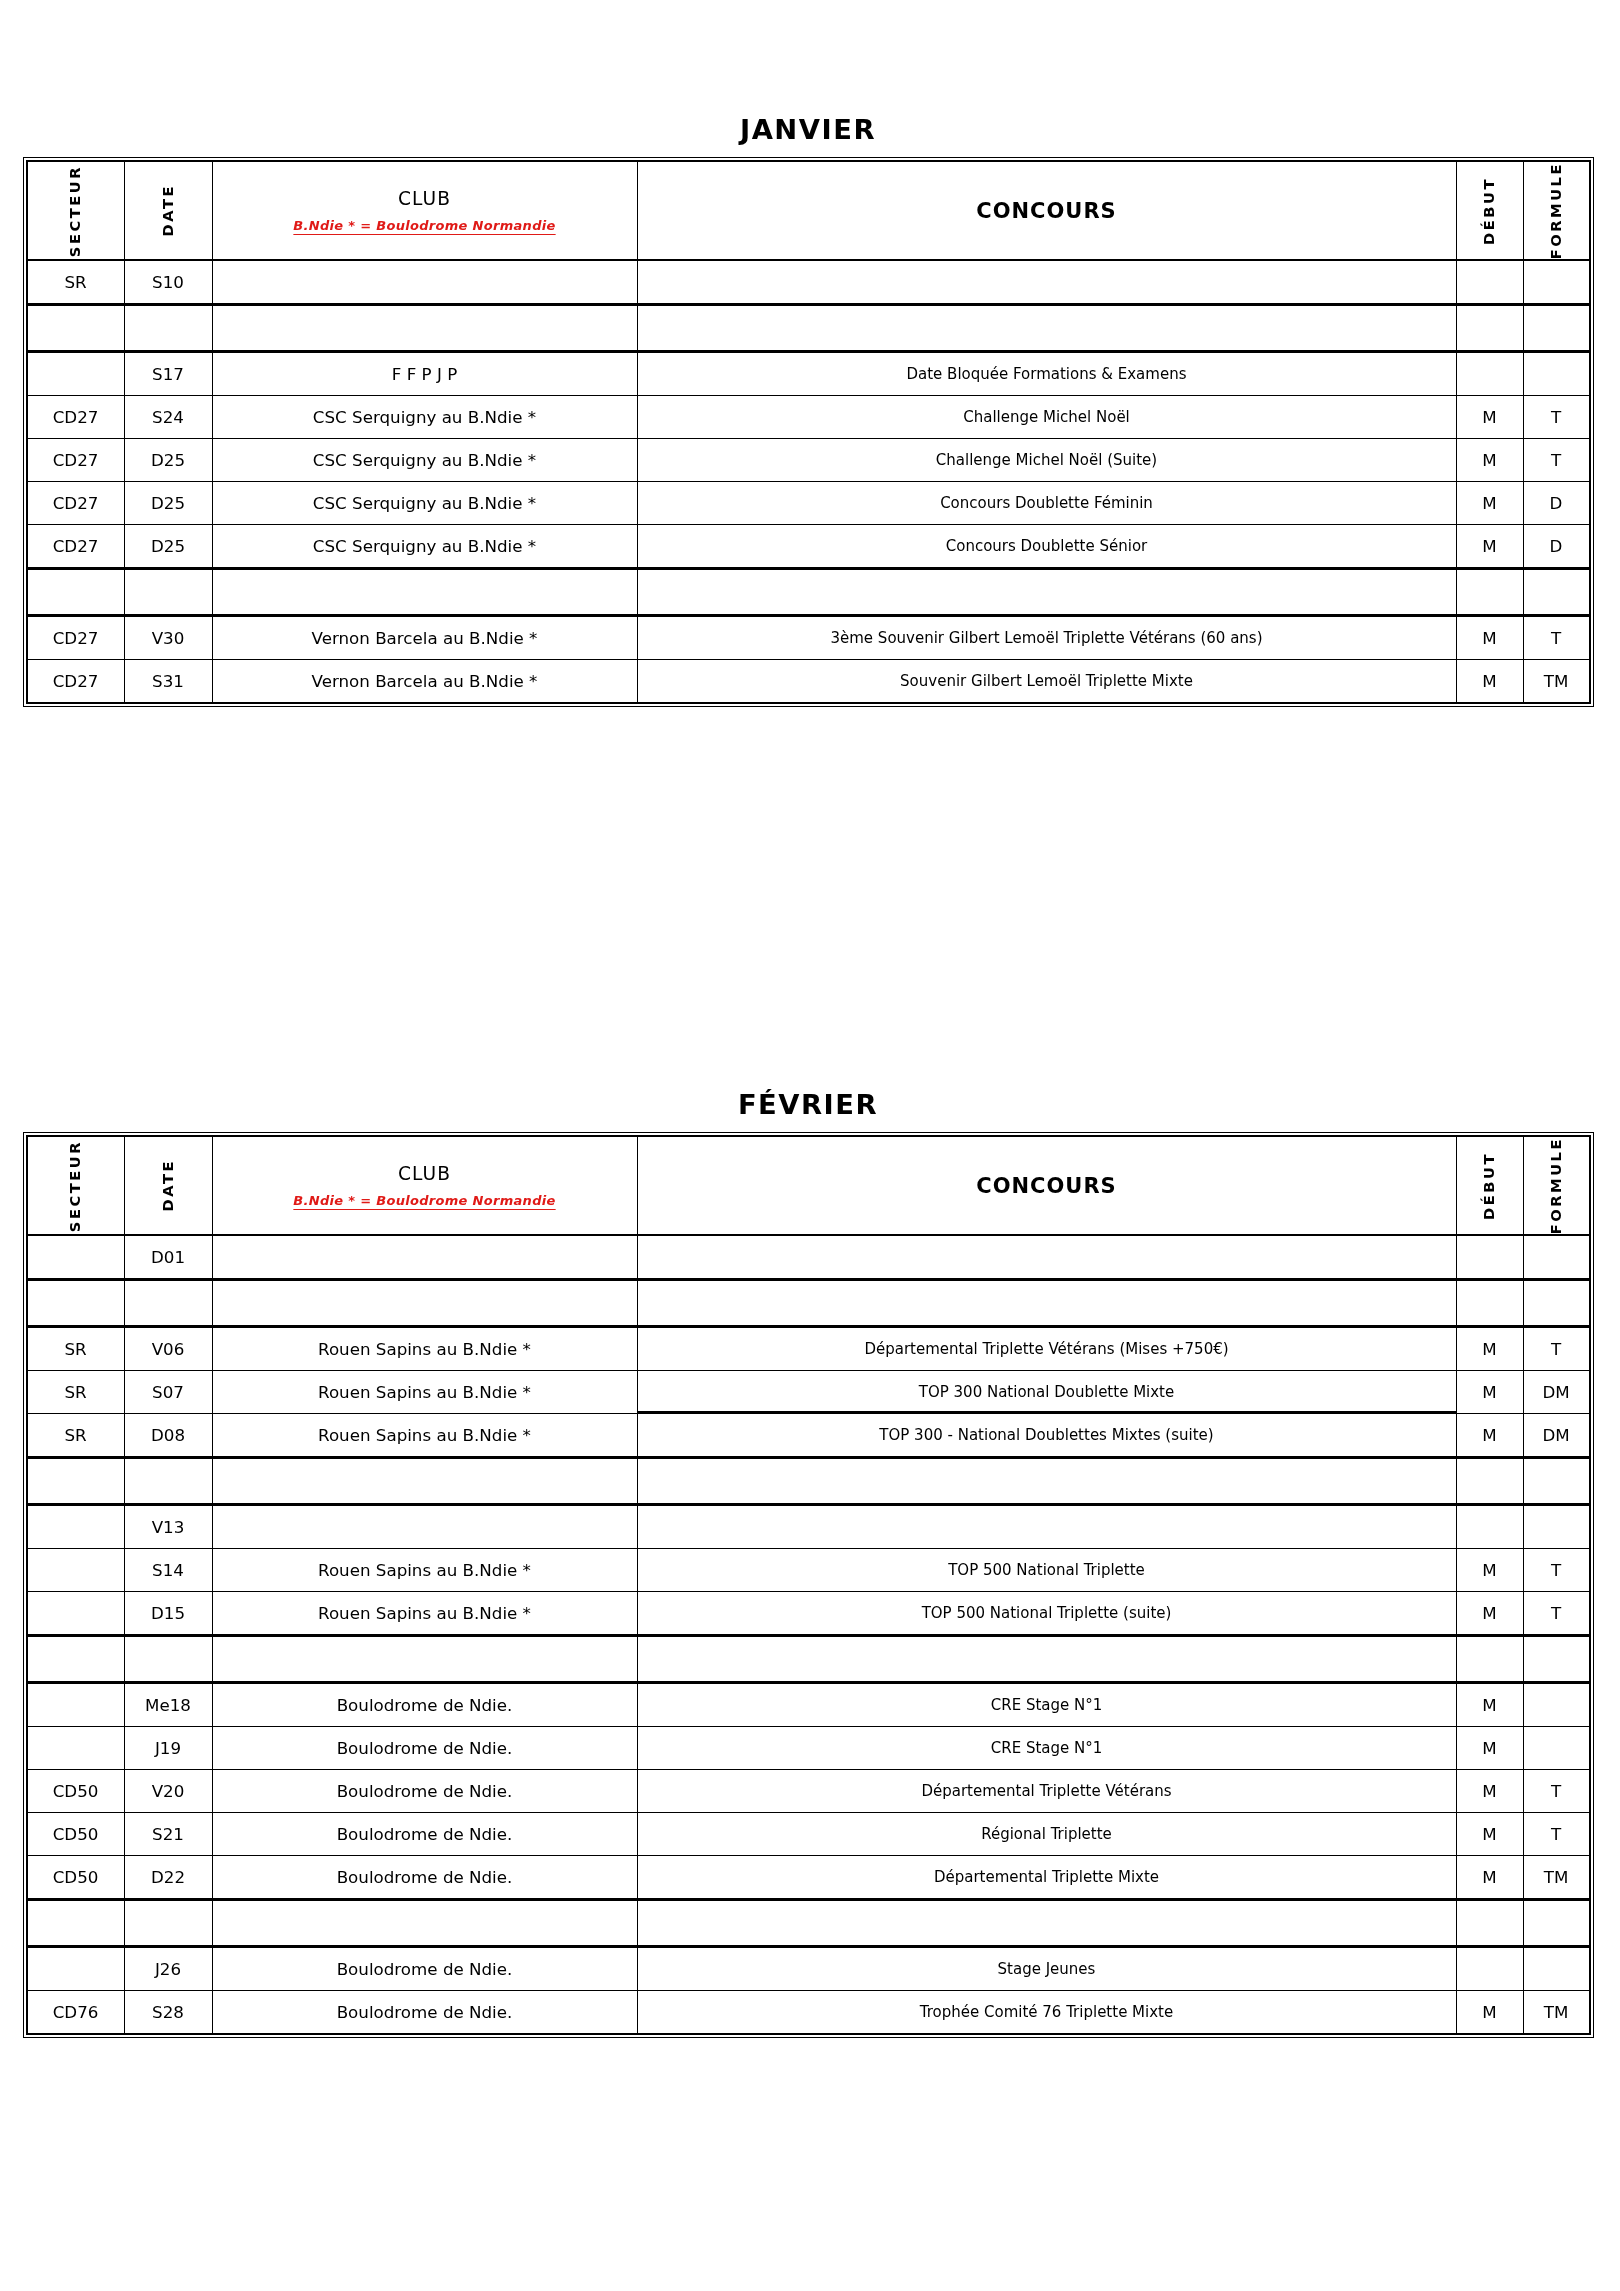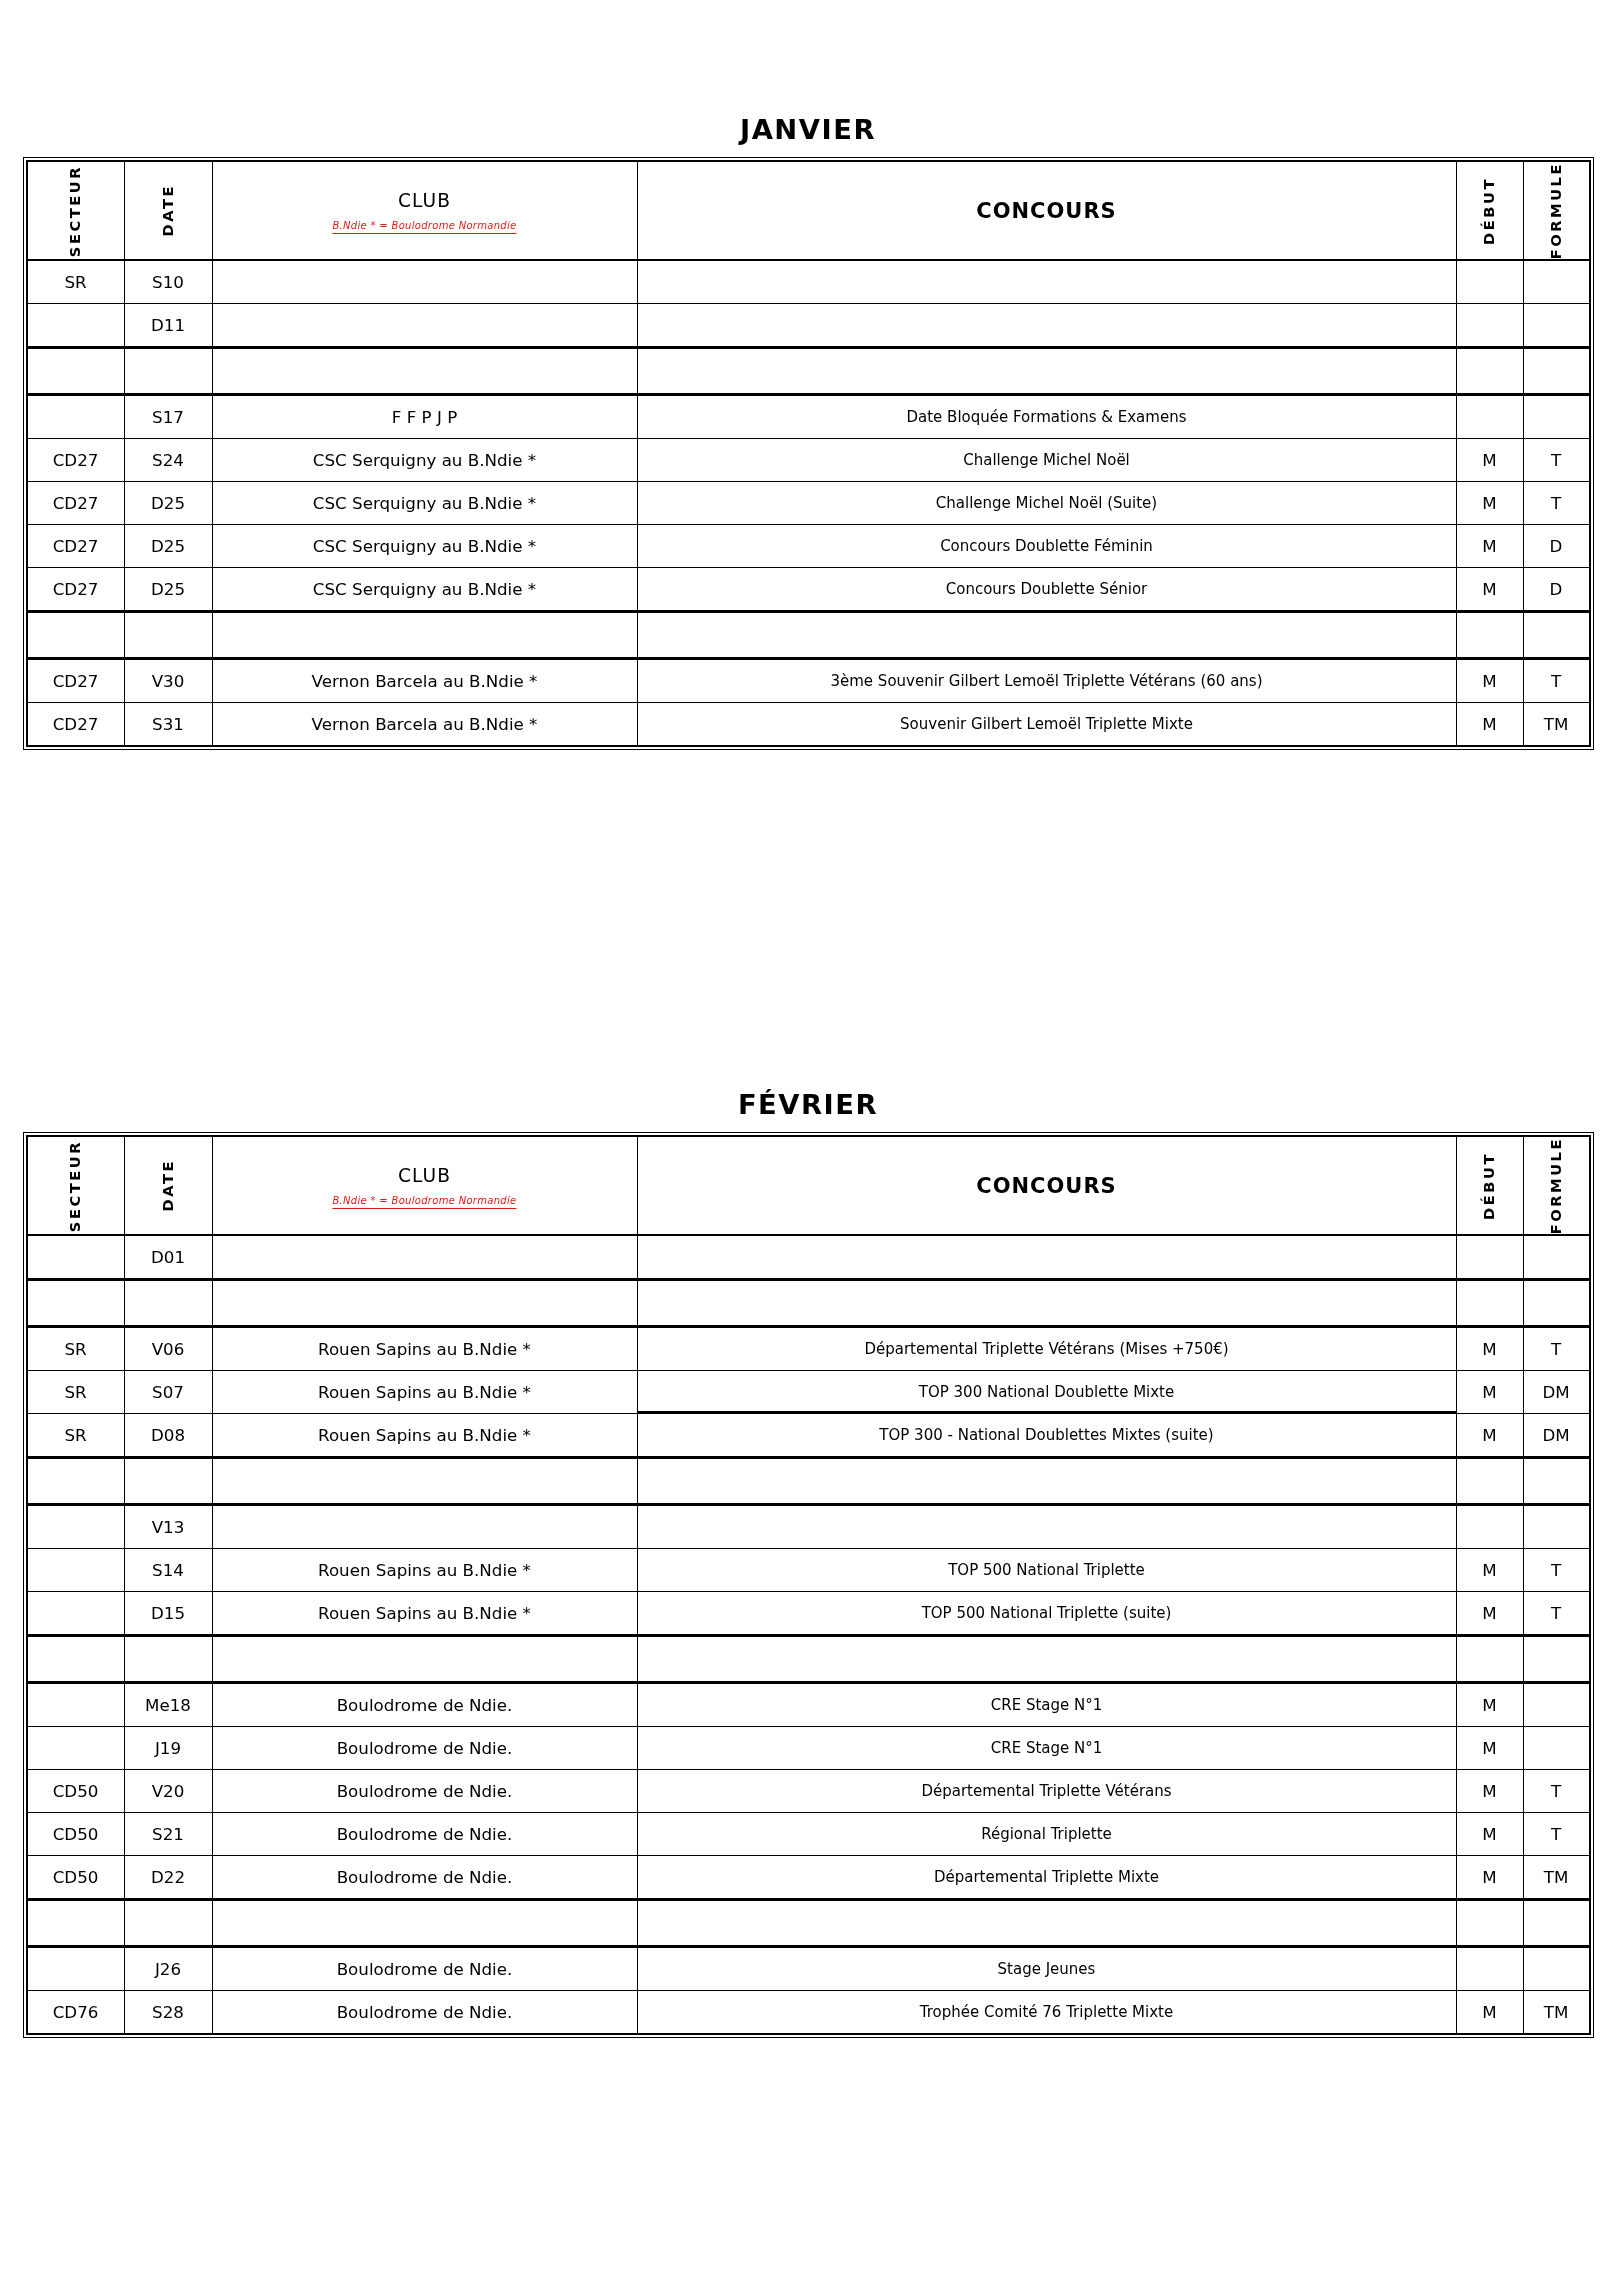--- a/index.html
+++ b/index.html
@@ -102,22 +102,22 @@
     height: 100%;
   }
   .head-main {
     font-family: "DejaVu Sans", sans-serif;
     font-size: 18.6px;
     font-weight: normal;
     letter-spacing: 1px;
   }
   .head-note {
     font-family: "DejaVu Sans", sans-serif;
-    font-size: 10px;
-    font-weight: normal;
+    font-size: 13px;
+    font-weight: bold;
     font-style: italic;
     text-decoration: underline;
     text-underline-offset: 3.9px;
     letter-spacing: 0.3px;
     white-space: nowrap;
   }
   .head-concours {
     font-family: "DejaVu Sans", sans-serif;
     font-size: 21px;
     letter-spacing: 1px;
@@ -190,28 +190,20 @@
       </thead>
       <tbody id="tbody-janvier">
           <tr>
             <td class="cell-secteur">SR</td>
             <td class="cell-date">S10</td>
             <td class="cell-club"></td>
             <td class="cell-concours"></td>
             <td class="cell-debut"></td>
             <td class="cell-formule"></td>
           </tr>
-          <tr>
-            <td class="cell-secteur"></td>
-            <td class="cell-date">D11</td>
-            <td class="cell-club"></td>
-            <td class="cell-concours"></td>
-            <td class="cell-debut"></td>
-            <td class="cell-formule"></td>
-          </tr>
           <tr class="spacer thick-top">
             <td class="cell-secteur"></td>
             <td class="cell-date"></td>
             <td class="cell-club"></td>
             <td class="cell-concours"></td>
             <td class="cell-debut"></td>
             <td class="cell-formule"></td>
           </tr>
           <tr class="thick-top">
             <td class="cell-secteur"></td>

